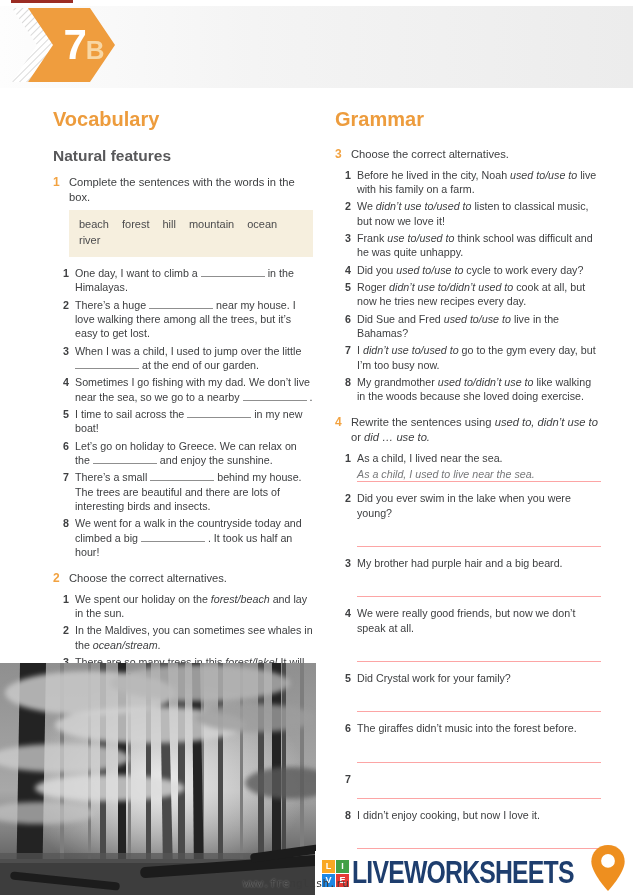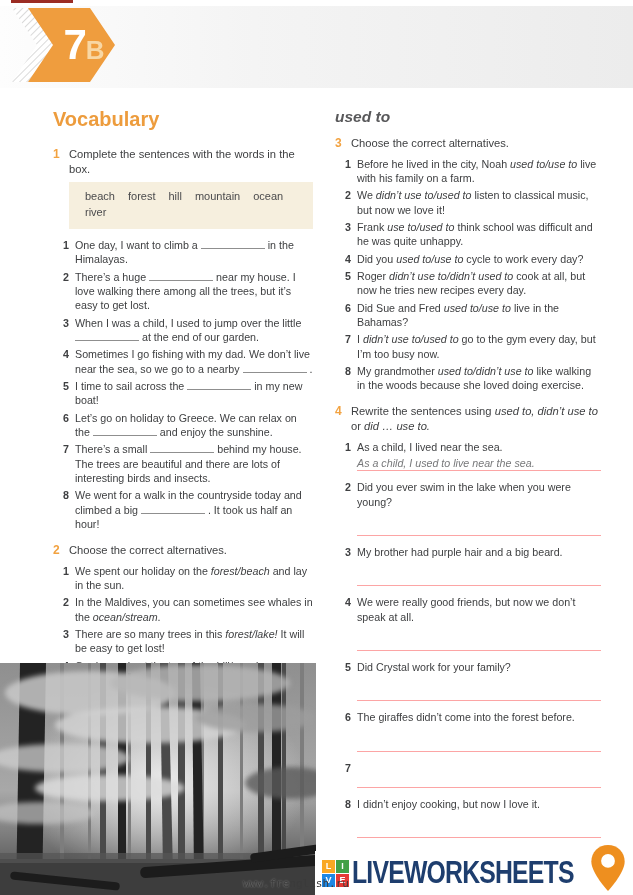--- a/index.html
+++ b/index.html
@@ -18,21 +18,21 @@
   .content{position:absolute;left:53px;top:108px;width:548px;display:flex;}
   .col-left{width:260px;margin-right:22px;}
   .col-right{width:266px;}
   .sec-title{font-size:20px;font-weight:bold;color:#ed9c3d;margin:0 0 16px 0;}
   .sec-sub{font-size:15.5px;font-weight:bold;color:#58585a;margin:0 0 10px 0;}
   .sec-sub.it{font-weight:bold;}
   .exercise{margin-bottom:12px;}
   .ex-head{display:flex;margin-bottom:6px;}
   .ex-num{width:16px;flex:0 0 16px;font-weight:bold;font-size:12px;color:#f2a240;}
   .ex-instr{flex:1;font-weight:normal;font-size:11.2px;line-height:1.3;color:#3f4042;}
-  .wordbox{margin:2px 0 9px 16px;background:#f6efde;padding:7px 10px 8px 16px;
+  .wordbox{margin:2px 0 9px 16px;background:#f6efde;padding:7px 10px 8px 10px;
            font-size:11px;color:#4b4b4d;}
   .word-row{display:flex;column-gap:13px;line-height:1.45;flex-wrap:wrap;}
   .items{margin-left:2px;}
   .item{display:flex;font-size:10.7px;line-height:1.34;margin-bottom:3px;}
   .item-num{flex:0 0 14px;width:14px;font-weight:bold;text-align:right;padding-right:6px;}
   .item-text{flex:1;}
   .it{font-style:italic;}
   .blank{display:inline-block;width:64px;height:9px;border-bottom:1px solid #8f8f8f;
          vertical-align:baseline;}
   
@@ -75,20 +75,21 @@
       <polygon points="2,2 64,2 89,39 64,76 2,76 27,39" fill="url(#hatch)"></polygon>
       <polygon points="18,2 80,2 105,39 80,76 18,76 43,39" fill="#ef9d3e"></polygon>
     </svg>
     <div class="badge-text"><span class="badge-unit">7</span><span class="badge-section">B</span></div>
   </div>
 
   <div class="content">
 
     <div class="col-left">
       <div class="sec-title">Vocabulary</div>
+      <div class="sec-sub">Natural features</div>
 
       <div class="exercise">
         <div class="ex-head">
           <span class="ex-num">1</span>
           <span class="ex-instr">Complete the sentences with the words in the box.</span>
         </div>
         <div class="wordbox">
           <div class="word-row">
 
           <span class="word">beach</span>
@@ -197,21 +198,21 @@
 
             <div class="item">
               <span class="item-num">10</span>
               <span class="item-text"><span>Let’s go for a walk in the </span><span class="it">hill/wood</span><span>. I love the smell of the trees at this time of year.</span></span>
             </div>
           </div>
       </div>
     </div>
 
     <div class="col-right">
-      <div class="sec-sub it">used to</div>
+      <div class="sec-title">Grammar</div>
 
       <div class="exercise">
         <div class="ex-head">
           <span class="ex-num">3</span>
           <span class="ex-instr">Choose the correct alternatives.</span>
         </div>
         <div class="items">
 
             <div class="item">
               <span class="item-num">1</span>
@@ -308,21 +309,21 @@
                 <span><span>Did Crystal work for your family?</span></span>
                 <div class="answer-line empty">
                   <span class="answer-text it"></span>
                 </div>
               </span>
             </div>
 
             <div class="item ex4-item">
               <span class="item-num">6</span>
               <span class="item-text">
-                <span><span>The giraffes didn’t come into the forest before.</span></span>
+                <span><span>The giraffes didn’t music into the forest before.</span></span>
                 <div class="answer-line empty">
                   <span class="answer-text it"></span>
                 </div>
               </span>
             </div>
 
             <div class="item ex4-item">
               <span class="item-num">7</span>
               <span class="item-text">
                 <div class="answer-line empty">

